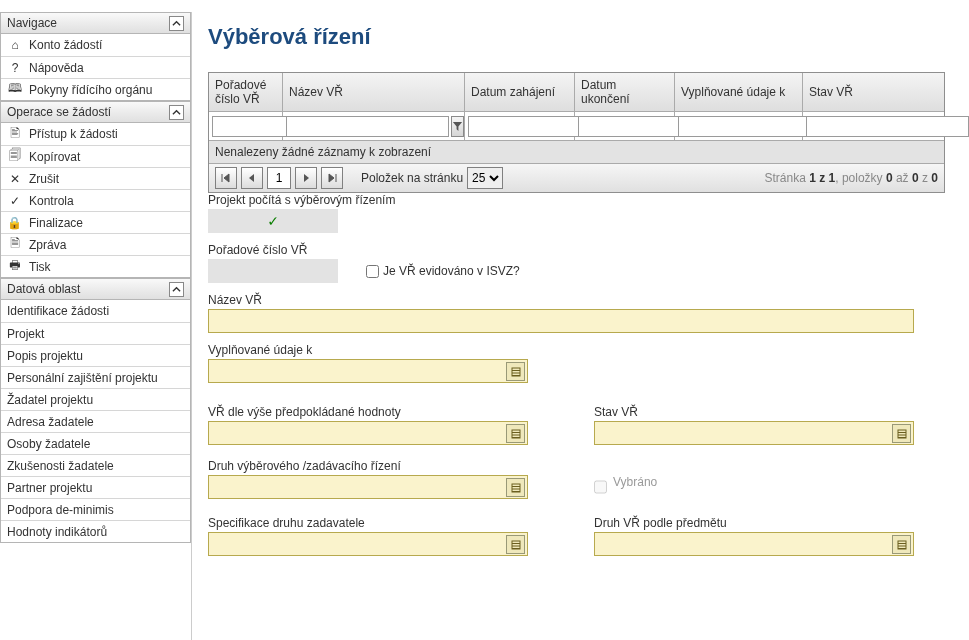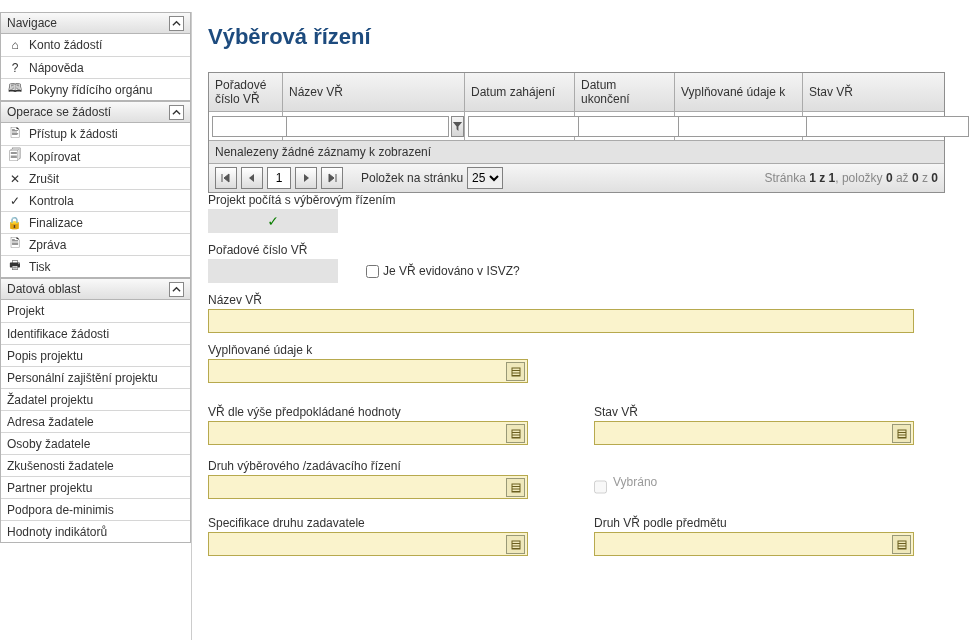--- a/index.html
+++ b/index.html
@@ -191,24 +191,24 @@
       <div class="nav-header">
         <span>Datová oblast</span>
         <span class="collapse-box">
           <svg viewBox="0 0 10 10">
             <path d="M1 7l4-4 4 4" fill="none" stroke="#333" stroke-width="1.5"></path>
           </svg>
         </span>
       </div>
       <div class="nav-list">
         <div class="nav-item">
+          <span>Identifikace žádosti</span>
+        </div>
+        <div class="nav-item">
           <span>Projekt</span>
-        </div>
-        <div class="nav-item">
-          <span>Identifikace žádosti</span>
         </div>
         <div class="nav-item">
           <span>Popis projektu</span>
         </div>
         <div class="nav-item">
           <span>Personální zajištění projektu</span>
         </div>
         <div class="nav-item">
           <span>Žadatel projektu</span>
         </div>

